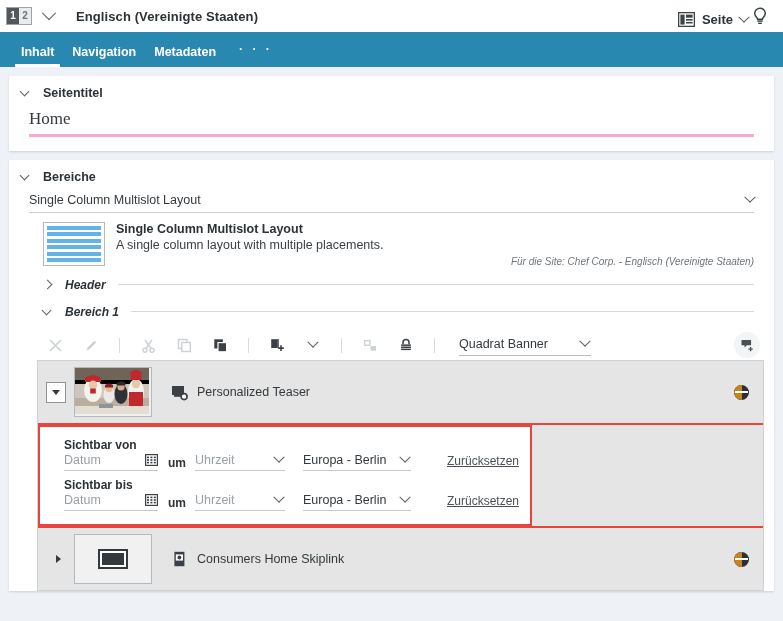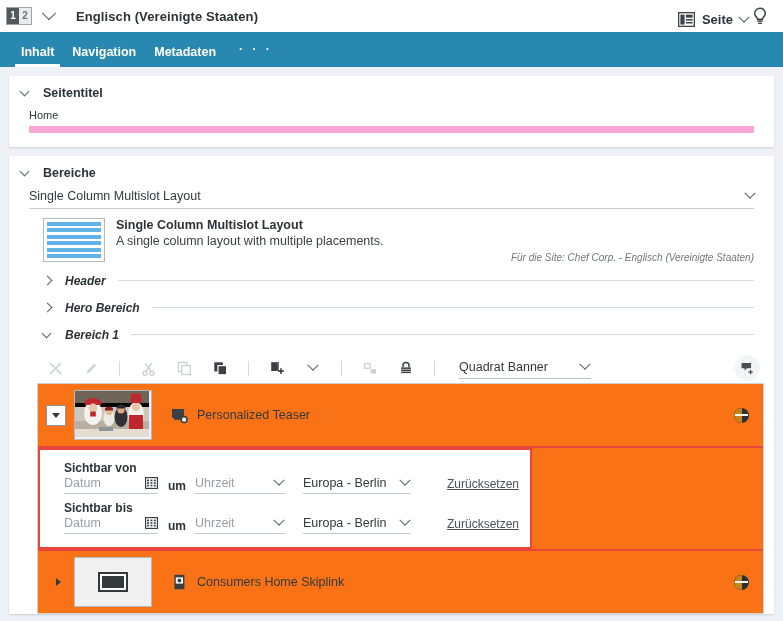--- a/index.html
+++ b/index.html
@@ -179,24 +179,24 @@
     font-size: 12.5px;
     font-weight: bold;
     color: #2c3236;
     margin-left: 8px;
   }
   .field-row {
     padding: 2px 20px 14px 20px;
   }
   .underline-input {
     border: none;
-    border-bottom: 7px solid #f9a8d4;
+    border-bottom: 3px solid #f9a8d4;
     width: 100%;
-    font-family: Liberation Sans, sans-serif;
-    font-size: 11px;
+    font-family: Liberation Serif, serif;
+    font-size: 17px;
     color: #33393d;
     padding: 3px 0 5px 0;
     outline: none;
     background: transparent;
     box-sizing: border-box;
   }
   .select-row {
     position: relative;
     padding: 2px 20px 0 20px;
   }
@@ -336,21 +336,21 @@
     background: #f2f4f5;
     display: flex;
     align-items: center;
     justify-content: center;
     cursor: pointer;
   }
 
   
   .item-list {
     border: 1px solid #cdd2d6;
-    background: #f97316;
+    background: #e5e5e5;
     margin: 0 10px 0 28px;
     box-sizing: border-box;
   }
   .item-row {
     display: flex;
     align-items: center;
     padding: 6px 10px 6px 8px;
     border-bottom: 2px solid #e8463c;
     position: relative;
     min-height: 52px;
@@ -634,27 +634,20 @@
   </div>
 
   <div class="section-row">
     <span class="twisty">
         <i class="tw-right"></i>
       </span>
     <span class="sec-label">Header</span>
     <span class="sec-line"></span>
   </div>
 
-  <div class="section-row">
-    <span class="twisty">
-        <i class="tw-right"></i>
-      </span>
-    <span class="sec-label">Hero Bereich</span>
-    <span class="sec-line"></span>
-  </div>
 
   <div class="section-row">
     <span class="twisty">
         <i class="tw-down"></i>
       </span>
     <span class="sec-label">Bereich 1</span>
     <span class="sec-line"></span>
   </div>
 
   <div class="editor-area">

